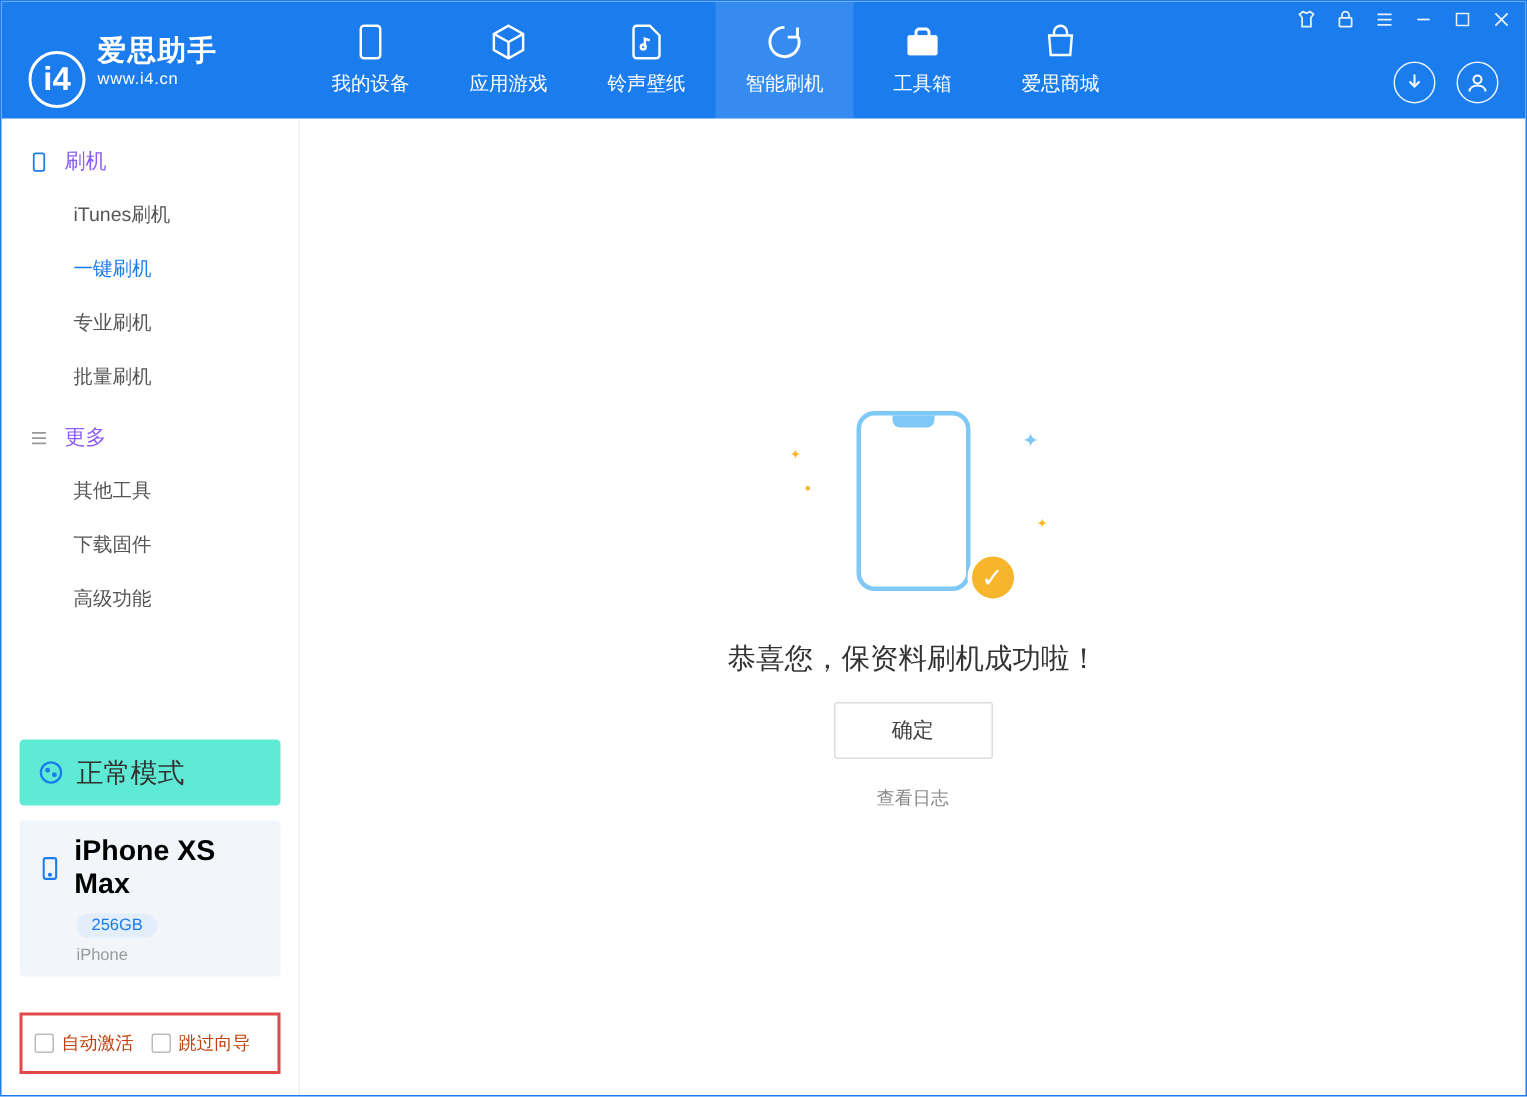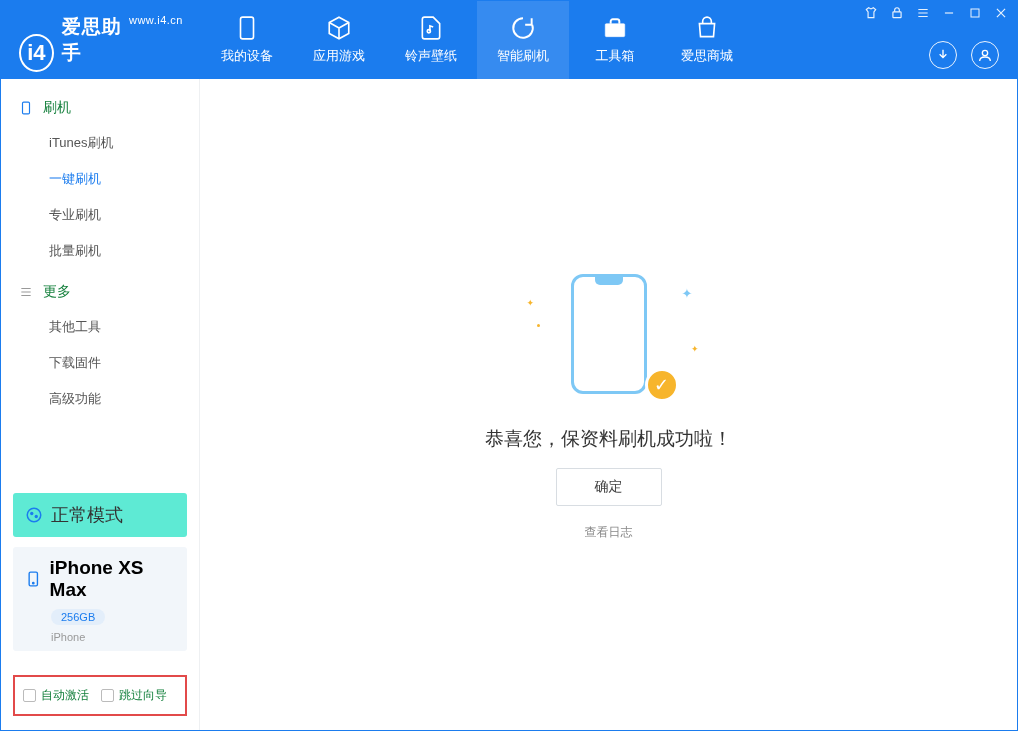--- a/index.html
+++ b/index.html
@@ -3,52 +3,52 @@
 <meta charset="utf-8">
 <style>
 * { margin: 0; padding: 0; box-sizing: border-box; font-family: "Microsoft YaHei", -apple-system, sans-serif; }
 body { background: #fff; width: 1018px; height: 731px; overflow: hidden; border: 1px solid #1b7cee; }
 .app { display: flex; flex-direction: column; height: 100%; }
 
 
 .header { height: 78px; background: linear-gradient(to bottom, #1b7cee, #1b7cee); display: flex; align-items: stretch; color: #fff; position: relative; }
 .logo-area { display: flex; align-items: center; padding: 0 18px; width: 200px; }
 .logo-circle { width: 38px; height: 38px; border: 2.5px solid #fff; border-radius: 50%; display: flex; align-items: center; justify-content: center; font-size: 22px; font-weight: bold; margin-right: 8px; margin-top: 26px; }
-.logo-text { display: flex; }
+.logo-text { display: flex; flex-direction: column; }
 .logo-title { font-size: 19px; font-weight: bold; letter-spacing: 1px; }
 .logo-sub { font-size: 11px; letter-spacing: 0.5px; }
 .tabs { display: flex; flex: 1; }
 .tab { width: 92px; display: flex; flex-direction: column; align-items: center; justify-content: center; font-size: 13px; cursor: pointer; position: relative; }
 .tab.active { background: rgba(255,255,255,0.12); }
 .tab-icon { width: 26px; height: 26px; margin-bottom: 6px; display: flex; align-items: center; justify-content: center; }
 .tab-icon svg { width: 100%; height: 100%; }
 .win-controls { position: absolute; right: 8px; top: 4px; display: flex; gap: 10px; align-items: center; }
 .win-controls span { width: 16px; height: 16px; display: flex; align-items: center; justify-content: center; font-size: 14px; cursor: pointer; opacity: 0.9; }
 .header-right-icons { position: absolute; right: 18px; bottom: 10px; display: flex; gap: 14px; }
 .hr-icon { width: 28px; height: 28px; border: 1.5px solid rgba(255,255,255,0.9); border-radius: 50%; display: flex; align-items: center; justify-content: center; }
 
 
 .body { flex: 1; display: flex; min-height: 0; }
 .sidebar { width: 199px; border-right: 1px solid #eef0f2; display: flex; flex-direction: column; }
 .side-scroll { flex: 1; padding-top: 12px; }
 .side-group { margin-bottom: 6px; }
-.side-group-title { display: flex; align-items: center; gap: 10px; padding: 8px 18px; font-size: 14px; color: #15803d; font-weight: 500; }
+.side-group-title { display: flex; align-items: center; gap: 10px; padding: 8px 18px; font-size: 14px; color: #8b5cf6; font-weight: 500; }
 .side-group-title .gicon { width: 14px; height: 14px; display:flex; align-items:center; justify-content:center; }
 .side-item { padding: 9px 18px 9px 48px; font-size: 13px; color: #555; cursor: pointer; }
 .side-item.active { color: #1b7cee; }
 .side-status { margin: 10px 12px; }
 .status-pill { display: flex; align-items: center; gap: 8px; padding: 10px 12px; background: #5eead4; border-radius: 3px; font-size: 18px; color: #333; margin-bottom: 10px; }
 .status-dot { width: 18px; height: 18px; }
 .device-card { padding: 10px 12px 8px; background: #f2f6fa; border-radius: 3px; }
 .device-row { display: flex; align-items: center; gap: 8px; margin-bottom: 6px; }
 .device-name { font-size: 19px; color: #000000; font-weight: 700; }
 .device-badge { display: inline-block; background: #e3eefa; color: #1b7cee; font-size: 11px; padding: 2px 10px; border-radius: 10px; margin-left: 26px; margin-bottom: 4px; }
 .device-sub { font-size: 11px; color: #999; margin-left: 26px; margin-top: 2px; }
 .side-checks { border: 2px solid #e24a4a; margin: 14px 12px 14px; padding: 10px 8px; display: flex; gap: 12px; }
-.chk { display: flex; align-items: center; gap: 5px; font-size: 12px; color: #15803d; }
+.chk { display: flex; align-items: center; gap: 5px; font-size: 12px; color: #c2410c; }
 .chk-box { width: 13px; height: 13px; border: 1px solid #bbb; border-radius: 2px; }
 
 
 .main { flex: 1; display: flex; flex-direction: column; align-items: center; justify-content: center; position: relative; }
 .success-illus { width: 120px; height: 130px; position: relative; margin-bottom: 28px; }
 .phone-body { position: absolute; left: 22px; top: 6px; width: 76px; height: 120px; border: 3px solid #7ec8f5; border-radius: 12px; background: #fff; }
 .phone-notch { position: absolute; left: 50%; top: 0; transform: translateX(-50%); width: 28px; height: 8px; background: #7ec8f5; border-radius: 0 0 5px 5px; }
 .phone-badge { position: absolute; right: -10px; bottom: -4px; width: 34px; height: 34px; background: #f7b52c; border-radius: 50%; display: flex; align-items: center; justify-content: center; color: #fff; font-size: 18px; border: 3px solid #fff; }
 .sparkle1 { position:absolute; left:-22px; top:30px; color:#f7b52c; font-size:9px; }
 .sparkle2 { position:absolute; right:-24px; top:18px; color:#7ec8f5; font-size:13px; }

